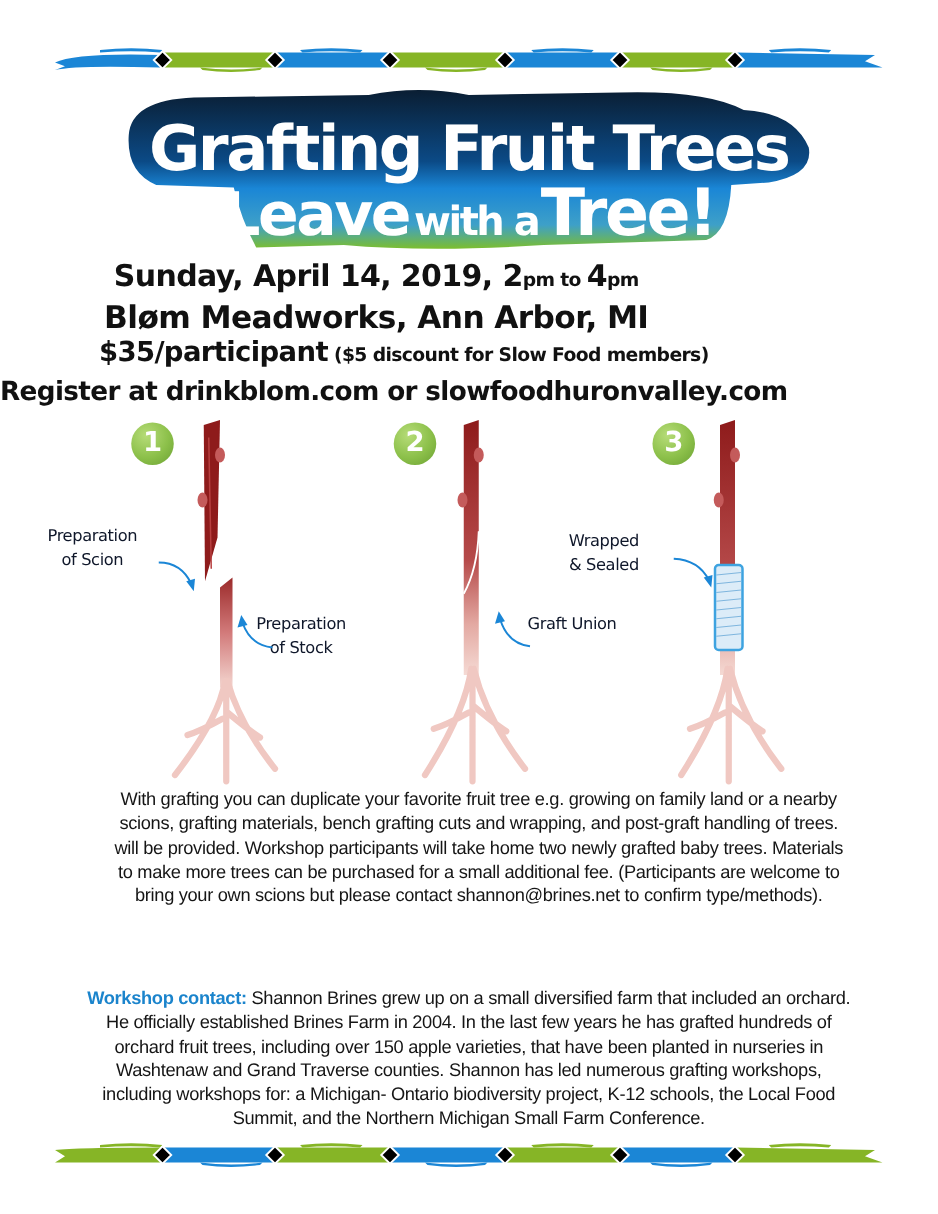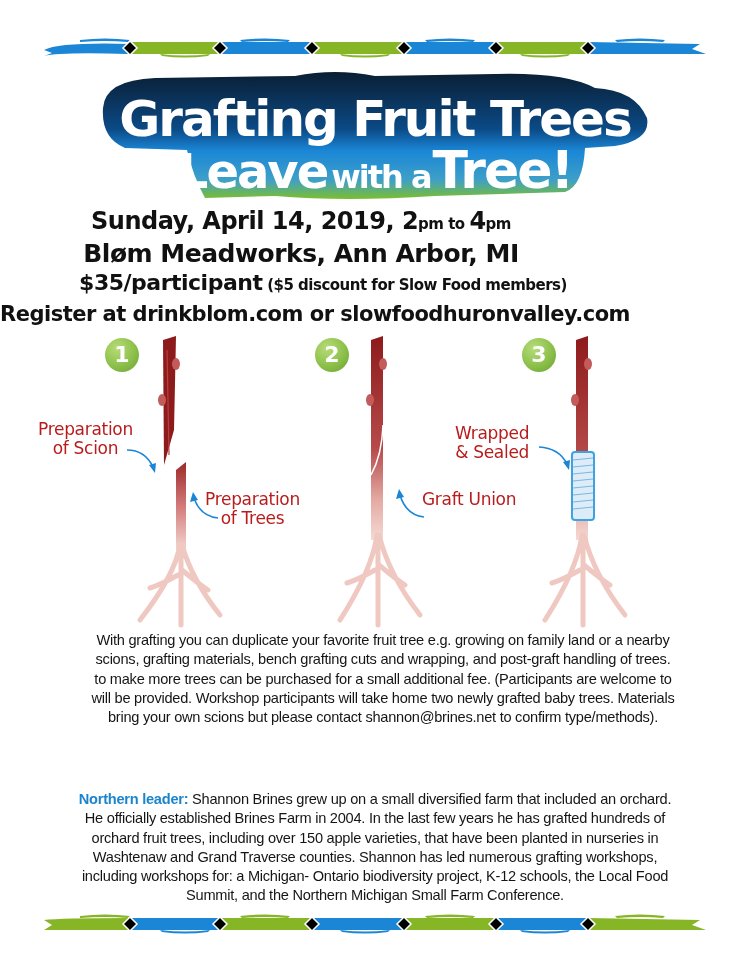--- a/index.html
+++ b/index.html
@@ -20,21 +20,21 @@
   .event-venue { font-size: 25px; line-height: 30px; }
   .event-price { font-size: 22px; line-height: 28px; margin-left: 44px; }
   .event-price .small { font-size: 15px; }
   .event-register { font-size: 21px; line-height: 30px; }
 
   .illustration { position: absolute; left: 0; top: 330px; width: 750px; height: 300px; }
   .step-badge { position: absolute; width: 34px; height: 34px; border-radius: 50%;
     background: radial-gradient(circle at 35% 30%, #b6dc78 0%, #8cc04a 55%, #6aa032 100%);
     color: #fff; font-family: "DejaVu Sans", sans-serif; font-weight: bold; font-size: 22px;
     line-height: 34px; text-align: center; }
-  .callout { position: absolute; font-family: "DejaVu Sans", sans-serif; font-size: 17px; line-height: 19px; color: #b91c1c; text-align: center; letter-spacing: -0.3px; }
+  .callout { position: absolute; font-family: "DejaVu Sans", sans-serif; font-size: 13px; line-height: 19px; color: #0f172a; text-align: center; letter-spacing: -0.3px; }
   .tree-svg { position: absolute; top: 0; }
 
   .description { position: absolute; left: 40px; top: 631px; width: 686px; text-align: center;
     font-family: "Liberation Sans", sans-serif; font-size: 14.6px; line-height: 19.3px; color: #151515; letter-spacing: -0.25px; }
   .leader { position: absolute; left: 32px; top: 790px; width: 686px; text-align: center;
     font-family: "Liberation Sans", sans-serif; font-size: 14.6px; line-height: 19.3px; color: #151515; letter-spacing: -0.25px; }
   .leader-label { color: #1b84cc; font-weight: bold; }
 </style>
 </head>
 <body>
@@ -153,21 +153,21 @@
     <div>Preparation</div>
     <div>of Scion</div>
   </div>
   <svg class="tree-svg" style="left:125px; top:115px;" width="35" height="35" viewBox="0 0 35 35">
     <path d="M2,5 Q20,5 28,22" stroke="#1b86d6" stroke-width="1.6" fill="none"></path>
     <path d="M24,20 L30,28 L31,18 Z" fill="#1b86d6"></path>
   </svg>
 
   <div class="callout" style="left:205px; top:160px;">
     <div>Preparation</div>
-    <div>of Trees</div>
+    <div>of Stock</div>
   </div>
   <svg class="tree-svg" style="left:188px; top:160px;" width="35" height="35" viewBox="0 0 35 35">
     <path d="M30,28 Q12,26 6,8" stroke="#1b86d6" stroke-width="1.6" fill="none"></path>
     <path d="M2,12 L5,2 L10,10 Z" fill="#1b86d6"></path>
   </svg>
 
   <div class="callout" style="left:422px; top:160px;">Graft Union</div>
   <svg class="tree-svg" style="left:392px; top:155px;" width="35" height="40" viewBox="0 0 35 40">
     <path d="M32,32 Q14,30 8,10" stroke="#1b86d6" stroke-width="1.6" fill="none"></path>
     <path d="M4,14 L7,4 L12,12 Z" fill="#1b86d6"></path>
@@ -179,27 +179,27 @@
   </div>
   <svg class="tree-svg" style="left:537px; top:112px;" width="36" height="35" viewBox="0 0 36 35">
     <path d="M2,5 Q22,6 30,22" stroke="#1b86d6" stroke-width="1.6" fill="none"></path>
     <path d="M26,20 L32,28 L33,18 Z" fill="#1b86d6"></path>
   </svg>
 </div>
 
 <div class="description">
   <div>With grafting you can duplicate your favorite fruit tree e.g. growing on family land or a nearby</div>
   <div>scions, grafting materials, bench grafting cuts and wrapping, and post-graft handling of trees.</div>
+  <div>will be provided. Workshop participants will take home two newly grafted baby trees. Materials</div>
   <div>to make more trees can be purchased for a small additional fee. (Participants are welcome to</div>
-  <div>will be provided. Workshop participants will take home two newly grafted baby trees. Materials</div>
   <div>bring your own scions but please contact shannon@brines.net to confirm type/methods).</div>
 </div>
 
 <div class="leader">
-  <div><span class="leader-label">Northern leader:</span><span> Shannon Brines grew up on a small diversified farm that included an orchard.</span></div>
+  <div><span class="leader-label">Workshop contact:</span><span> Shannon Brines grew up on a small diversified farm that included an orchard.</span></div>
   <div>He officially established Brines Farm in 2004. In the last few years he has grafted hundreds of</div>
   <div>orchard fruit trees, including over 150 apple varieties, that have been planted in nurseries in</div>
   <div>Washtenaw and Grand Traverse counties. Shannon has led numerous grafting workshops,</div>
   <div>including workshops for: a Michigan- Ontario biodiversity project, K-12 schools, the Local Food</div>
   <div>Summit, and the Northern Michigan Small Farm Conference.</div>
 </div>
 
 <svg class="banner banner-bottom" viewBox="0 0 670 30" preserveAspectRatio="none">
   <g>
     <path d="M4,22 L12,17 L4,12 Q20,10 90,10 L90,22 Z" fill="#86b526"></path>

